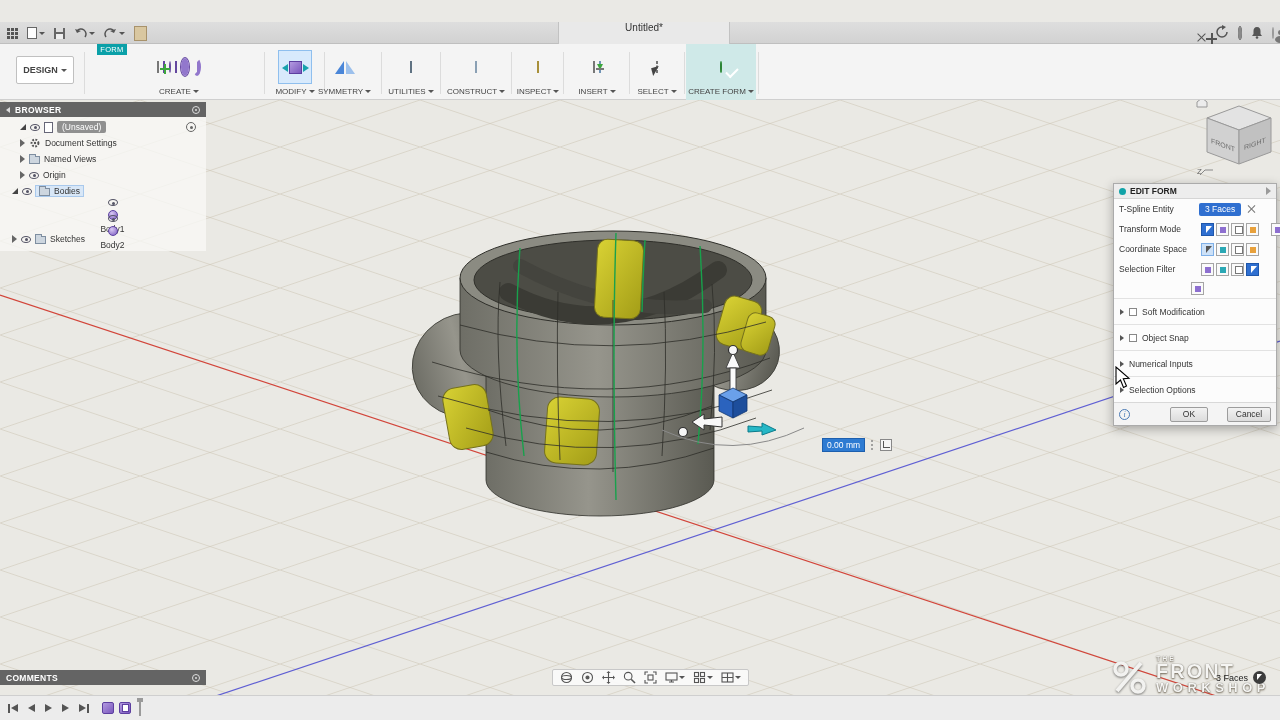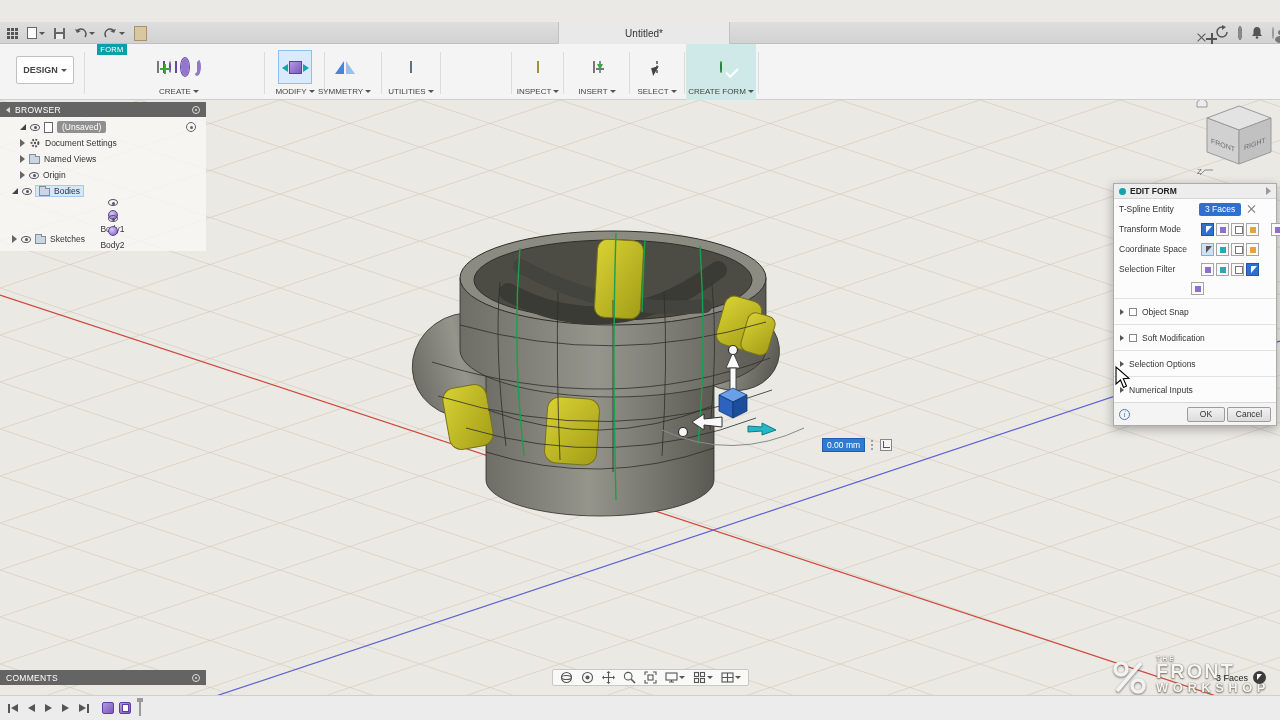--- a/index.html
+++ b/index.html
@@ -22,21 +22,21 @@
 .qb-left{position:absolute;left:4px;top:0;height:22px;display:flex;align-items:center;gap:3px;}
 .qb-item{height:20px;display:flex;align-items:center;justify-content:center;padding:0 3px;gap:2px;}
 .i-appgrid{position:relative;width:11px;height:11px;}
 .i-appgrid::before{content:"";position:absolute;width:3px;height:3px;background:#555;box-shadow:4px 0 #555,8px 0 #555,0 4px #555,4px 4px #555,8px 4px #555,0 8px #555,4px 8px #555,8px 8px #555;}
 .i-file{width:10px;height:12px;background:#fdfdfd;border:1px solid #666;}
 .i-save{width:11px;height:11px;background:#666;position:relative;}
 .i-save::before{content:"";position:absolute;left:2px;top:0;width:7px;height:4px;background:#ddd;}
 .i-save::after{content:"";position:absolute;left:2px;top:6px;width:7px;height:5px;background:#eee;}
 .i-home{width:13px;height:15px;background:#d9c7a0;border:1px solid #a8926b;}
 .dd{width:0;height:0;border-left:3px solid transparent;border-right:3px solid transparent;border-top:3.5px solid #555;display:inline-block;}
-.qb-tab{position:absolute;left:558px;top:0;width:172px;height:22px;background:#e9e9e9;border-left:1px solid #c2c2c2;border-right:1px solid #c2c2c2;display:flex;align-items:center;justify-content:center;font-size:10px;color:#333;}
+.qb-tab{position:absolute;left:558px;top:0;width:172px;height:22px;background:#e9e9e9;border-left:1px solid #c2c2c2;border-right:1px solid #c2c2c2;display:flex;justify-content:center;font-size:10px;color:#333;}
 .qb-right{position:absolute;right:6px;top:0;height:22px;display:flex;align-items:center;gap:9px;}
 .x-dark{position:relative;width:9px;height:9px;}
 .x-dark::before,.x-dark::after{content:"";position:absolute;left:4px;top:-1px;width:1px;height:11px;background:#555;}
 .x-dark::before{transform:rotate(45deg);}.x-dark::after{transform:rotate(-45deg);}
 .i-plus{position:relative;width:11px;height:11px;}
 .i-plus::before{content:"";position:absolute;left:5px;top:0;width:1.5px;height:11px;background:#555;}
 .i-plus::after{content:"";position:absolute;left:0;top:5px;width:11px;height:1.5px;background:#555;}
 .i-status{width:12px;height:12px;border-radius:50%;background:#3f3f3f;border:2px solid #8a8a8a;}
 .i-avatar{width:15px;height:15px;border-radius:50%;background:#c4c4c4;position:relative;overflow:hidden;border:1px solid #999;}
 .i-avatar::before{content:"";position:absolute;left:4.5px;top:2px;width:5px;height:5px;border-radius:50%;background:#777;}
@@ -72,21 +72,21 @@
 .ic-insert{width:14px;height:14px;border:1px solid #777;background:#fff;position:relative;}
 .ic-insert::before{content:"";position:absolute;left:3px;top:2px;width:0;height:0;border-left:3.5px solid transparent;border-right:3.5px solid transparent;border-top:6px solid #3da73d;}
 .ic-insert::after{content:"";position:absolute;left:2px;bottom:2px;width:8px;height:2px;background:#777;}
 .ic-canvas{width:15px;height:11px;background:#cfe4f4;border:1px solid #6f93b5;}
 .ic-select{width:14px;height:14px;border:1px dashed #777;position:relative;}
 .ic-select::after{content:"";position:absolute;right:-3px;bottom:-3px;width:0;height:0;border-left:8px solid #444;border-bottom:8px solid transparent;transform:rotate(-15deg);}
 .ic-check{width:22px;height:22px;border-radius:50%;background:#41a84b;border:1px solid #2c8236;position:relative;}
 .ic-check::after{content:"";position:absolute;left:5px;top:6px;width:10px;height:5px;border-left:2px solid #fff;border-bottom:2px solid #fff;transform:rotate(-45deg);}
 
 
-.panel-head{height:15px;background:#646464;display:flex;align-items:center;padding:0 6px;gap:5px;color:#fff;font-size:8.5px;font-weight:normal;letter-spacing:0.3px;}
+.panel-head{height:15px;background:#646464;display:flex;align-items:center;padding:0 6px;gap:5px;color:#fff;font-size:8.5px;font-weight:bold;letter-spacing:0.3px;}
 .ph-arrow{width:0;height:0;border-right:4px solid #ddd;border-top:3.5px solid transparent;border-bottom:3.5px solid transparent;}
 .ph-dot{width:8px;height:8px;border-radius:50%;border:1px solid #ddd;margin-left:auto;position:relative;}
 .ph-dot::after{content:"";position:absolute;left:2px;top:2px;width:2px;height:2px;border-radius:50%;background:#ddd;}
 .browser{position:absolute;left:0;top:102px;width:206px;z-index:4;}
 .b-body{background:rgba(248,248,246,0.78);padding:2px 0 4px;}
 .b-row{display:flex;align-items:center;gap:4px;height:16px;font-size:8.5px;color:#333;}
 .ind0{padding-left:20px;}.ind1{padding-left:20px;}.indb{padding-left:12px;text-align:right;}.ind2{padding-left:19px;flex-direction:column;}
 .tri-open{width:0;height:0;border-bottom:6px solid #444;border-left:6px solid transparent;flex:none;}
 .tri-closed{width:0;height:0;border-left:5px solid #666;border-top:4px solid transparent;border-bottom:4px solid transparent;flex:none;}
 .eye{width:10px;height:7px;border:1px solid #556;border-radius:50%;position:relative;flex:none;}
@@ -118,21 +118,21 @@
 .tb.gap{margin-left:12px;}
 .g-w::after{content:"";position:absolute;left:4px;top:2px;width:0;height:0;border-left:6px solid #fff;border-bottom:7px solid transparent;}
 .g-p::after{content:"";position:absolute;left:3px;top:3px;width:6px;height:6px;background:#8d6fd0;}
 .g-o::after{content:"";position:absolute;left:3px;top:3px;width:6px;height:6px;background:#e8a13c;}
 .g-t::after{content:"";position:absolute;left:3px;top:3px;width:6px;height:6px;background:#2ba8b5;}
 .g-g::after{content:"";position:absolute;left:2.5px;top:2.5px;width:6px;height:6px;border:1px solid #777;background:#fff;}
 .g-k::after{content:"";position:absolute;left:4px;top:2px;width:0;height:0;border-left:6px solid #555;border-bottom:7px solid transparent;}
 .dlg-sec{display:flex;align-items:center;gap:5px;padding:0 6px;border-top:1px solid #e2e2e2;height:26px;}
 .tri-r{width:0;height:0;border-left:4px solid #555;border-top:3.5px solid transparent;border-bottom:3.5px solid transparent;flex:none;}
 .cb{width:8px;height:8px;border:1px solid #888;background:#fff;flex:none;}
-.dlg-footer{display:flex;align-items:center;gap:2px;padding:4px 5px;border-top:1px solid #d8d8d8;background:#f4f4f4;height:23px;}
+.dlg-footer{display:flex;align-items:center;gap:19px;padding:4px 5px;border-top:1px solid #d8d8d8;background:#f4f4f4;height:23px;}
 .info{width:11px;height:11px;border-radius:50%;border:1px solid #4a7ab5;color:#4a7ab5;font-size:8px;display:flex;align-items:center;justify-content:center;font-style:italic;font-family:"Liberation Serif",serif;flex:none;}
 .info::before{content:"i";}
 .btn{background:linear-gradient(#f2f2f2,#dcdcdc);border:1px solid #9c9c9c;border-radius:2px;font-size:8.5px;color:#333;text-align:center;padding:1.5px 0;}
 .btn-ok{width:38px;margin-left:auto;}
 .btn-cancel{width:44px;}
 
 
 .scene{position:absolute;left:0;top:100px;width:1280px;height:595px;z-index:1;}
 .dim-wrap{position:absolute;left:822px;top:438px;display:flex;align-items:center;gap:6px;z-index:4;}
 .dim-field{background:#2e7bd2;border:1px solid #1d5fae;color:#fff;font-size:8.5px;padding:1px 4px;}
@@ -280,20 +280,29 @@
       <div class="g-icons">
           <span><span class="ic-util"></span></span>
         </div>
       <div class="g-labelrow">
           <span>UTILITIES</span>
           <span class="dd"></span>
         </div>
     </div>
     <span class="vsep" style="left:440px;"></span>
 
+    <div class="rgroup" style="left:443px;width:66px;">
+      <div class="g-icons">
+          <span><span class="ic-plane"></span></span>
+        </div>
+      <div class="g-labelrow">
+          <span>CONSTRUCT</span>
+          <span class="dd"></span>
+        </div>
+    </div>
     <span class="vsep" style="left:511px;"></span>
 
     <div class="rgroup" style="left:514px;width:48px;">
       <div class="g-icons">
           <span><span class="ic-measure"></span></span>
         </div>
       <div class="g-labelrow">
           <span>INSPECT</span>
           <span class="dd"></span>
         </div>
@@ -520,34 +529,34 @@
       <span class="tb g-t"></span>
       <span class="tb g-g"></span>
       <span class="tb sel g-w"></span>
     </div>
     <div class="dlg-row" style="min-height:17px;padding-left:75px;">
       <span class="tb g-p"></span>
     </div>
     <div class="dlg-sec">
       <span class="tri-r"></span>
       <span class="cb"></span>
-      <span>Object Snap</span>
+      <span>Soft Modification</span>
     </div>
     <div class="dlg-sec">
       <span class="tri-r"></span>
       <span class="cb"></span>
-      <span>Soft Modification</span>
+      <span>Object Snap</span>
+    </div>
+    <div class="dlg-sec">
+      <span class="tri-r"></span>
+      <span>Numerical Inputs</span>
     </div>
     <div class="dlg-sec">
       <span class="tri-r"></span>
       <span>Selection Options</span>
-    </div>
-    <div class="dlg-sec">
-      <span class="tri-r"></span>
-      <span>Numerical Inputs</span>
     </div>
     <div class="dlg-footer">
       <span class="info"></span>
       <span class="btn btn-ok">OK</span>
       <span class="btn btn-cancel">Cancel</span>
     </div>
   </div>
 
   <div class="comments">
     <div class="panel-head">

